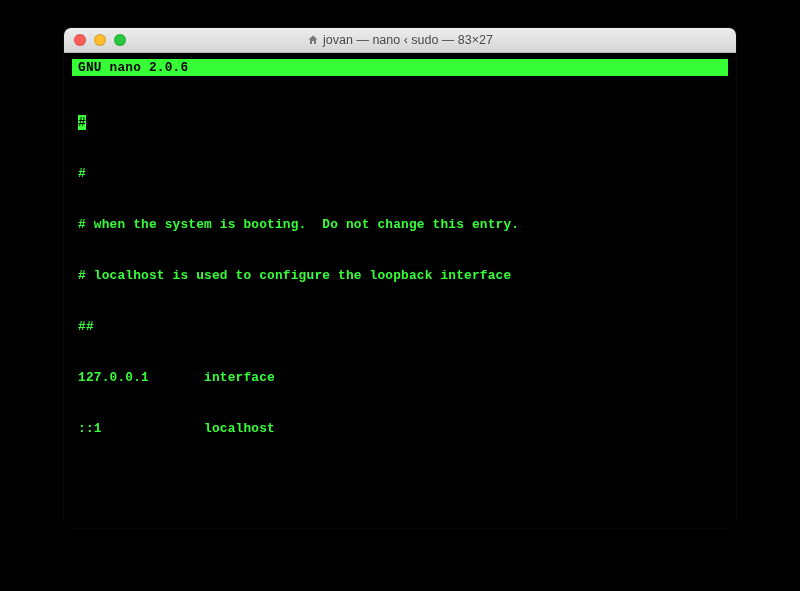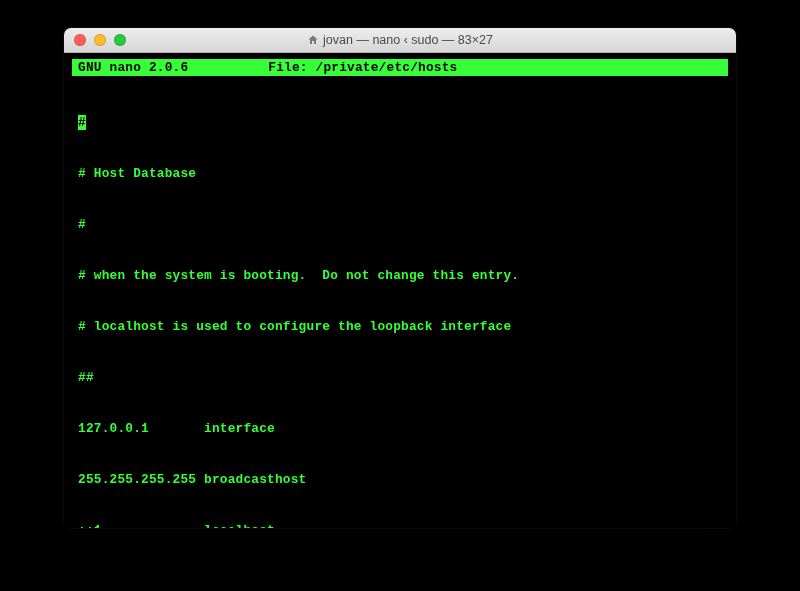--- a/index.html
+++ b/index.html
@@ -116,32 +116,29 @@
             <path fill="#7a7a7a" d="M12 3l9 8h-3v9h-4v-6H10v6H6v-9H3z"></path>
           </svg>
       </span>
       <span>jovan — nano ‹ sudo — 83×27</span>
     </div>
   </div>
 
   <div class="term">
     <div class="header-row">
       <span class="app">GNU nano 2.0.6</span>
-      <span class="file">File: /private/etc/hosts</span>
     </div>
 
     <div class="content">
       <div class="line"><span class="cursor">#</span></div>
-      <div class="line"># Host Database</div>
       <div class="line">#</div>
       <div class="line"># when the system is booting.  Do not change this entry.</div>
       <div class="line"># localhost is used to configure the loopback interface</div>
       <div class="line">##</div>
       <div class="line">127.0.0.1       interface</div>
-      <div class="line">255.255.255.255 broadcasthost</div>
       <div class="line">::1             localhost</div>
       
       
       
       
       
       
       
       
       

